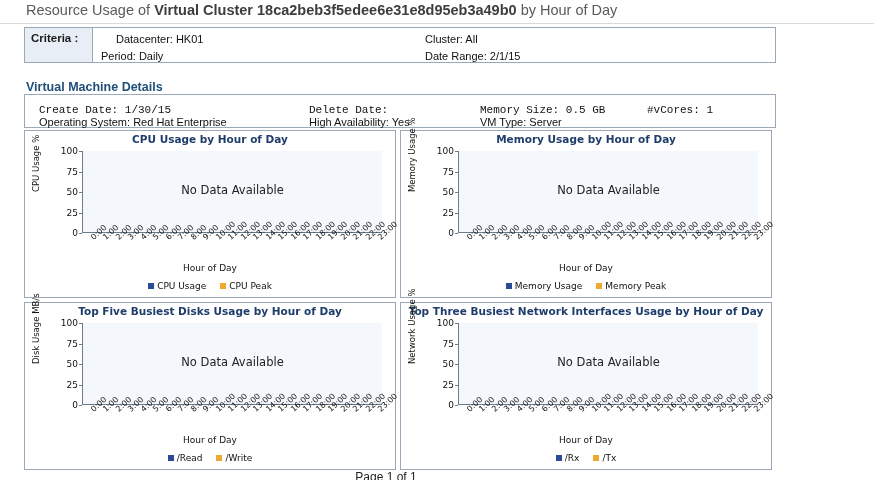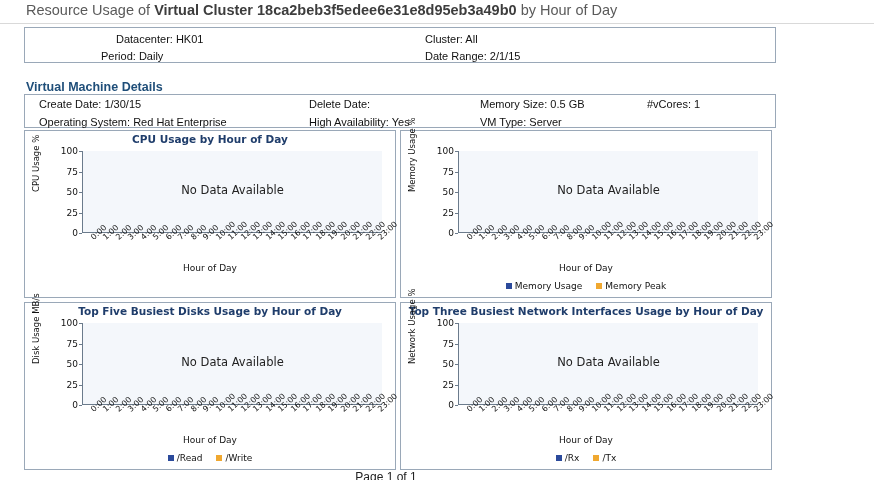--- a/index.html
+++ b/index.html
@@ -96,21 +96,21 @@
     border: 1px solid #9aa8b8;
     background: #ffffff;
     box-sizing: border-box;
   }
   .vm-cell {
     position: absolute;
     font-size: 11px;
     white-space: nowrap;
     color: #111111;
   }
-  .vm-r1 { top: 3px; }
+  .vm-r1 { top: 9px; font-family: Liberation Mono, monospace; }
   .vm-r2 { top: 21px; }
   .vm-c1 { left: 14px; }
   .vm-c2 { left: 284px; }
   .vm-c3 { left: 455px; }
   .vm-c4 { left: 622px; }
 
   
   .panel {
     position: absolute;
     border: 1px solid #9aa8b8;
@@ -251,20 +251,21 @@
 <body>
 
 <div class="page">
 
   <div class="report-title">
     <span>Resource Usage of </span><span class="bold">Virtual Cluster 18ca2beb3f5edee6e31e8d95eb3a49b0</span><span> by Hour of Day</span>
   </div>
   <div class="title-rule"></div>
 
   <div class="criteria">
+    <div class="criteria-label">Criteria :</div>
     <div class="criteria-cell c-dc">Datacenter: HK01</div>
     <div class="criteria-cell c-per">Period: Daily</div>
     <div class="criteria-cell c-clu">Cluster: All</div>
     <div class="criteria-cell c-dr">Date Range: 2/1/15</div>
   </div>
 
   <div class="vm-heading">Virtual Machine Details</div>
   <div class="vm-box">
     <div class="vm-cell vm-r1 vm-c1">Create Date: 1/30/15</div>
     <div class="vm-cell vm-r1 vm-c2">Delete Date:</div>
@@ -308,23 +309,25 @@
         <div class="xtick" style="left: 206.875px;">16:00</div>
         <div class="xtick" style="left: 219.375px;">17:00</div>
         <div class="xtick" style="left: 231.875px;">18:00</div>
         <div class="xtick" style="left: 244.375px;">19:00</div>
         <div class="xtick" style="left: 256.875px;">20:00</div>
         <div class="xtick" style="left: 269.375px;">21:00</div>
         <div class="xtick" style="left: 281.875px;">22:00</div>
         <div class="xtick" style="left: 294.375px;">23:00</div>
       </div>
     <div class="xtitle">Hour of Day</div>
+    <div class="legend"><span class="item"><span class="swatch" style="background: rgb(43, 74, 155);"></span><span class="ltext">CPU Usage</span></span><span class="item"><span class="swatch" style="background: rgb(240, 168, 48);"></span><span class="ltext">CPU Peak</span></span></div>
   </div>
 
   <div class="panel p-tr">
+    <div class="panel-title">Memory Usage by Hour of Day</div>
     <div class="ylabel">Memory Usage %</div>
     <div class="plot-area">
       <div class="no-data">No Data Available</div>
       <div class="y-ticks">
           <div class="ytick" style="top: 0px;">100</div>
           <div class="ytick" style="top: 20.5px;">75</div>
           <div class="ytick" style="top: 41px;">50</div>
           <div class="ytick" style="top: 61.5px;">25</div>
           <div class="ytick" style="top: 82px;">0</div>
         </div>

